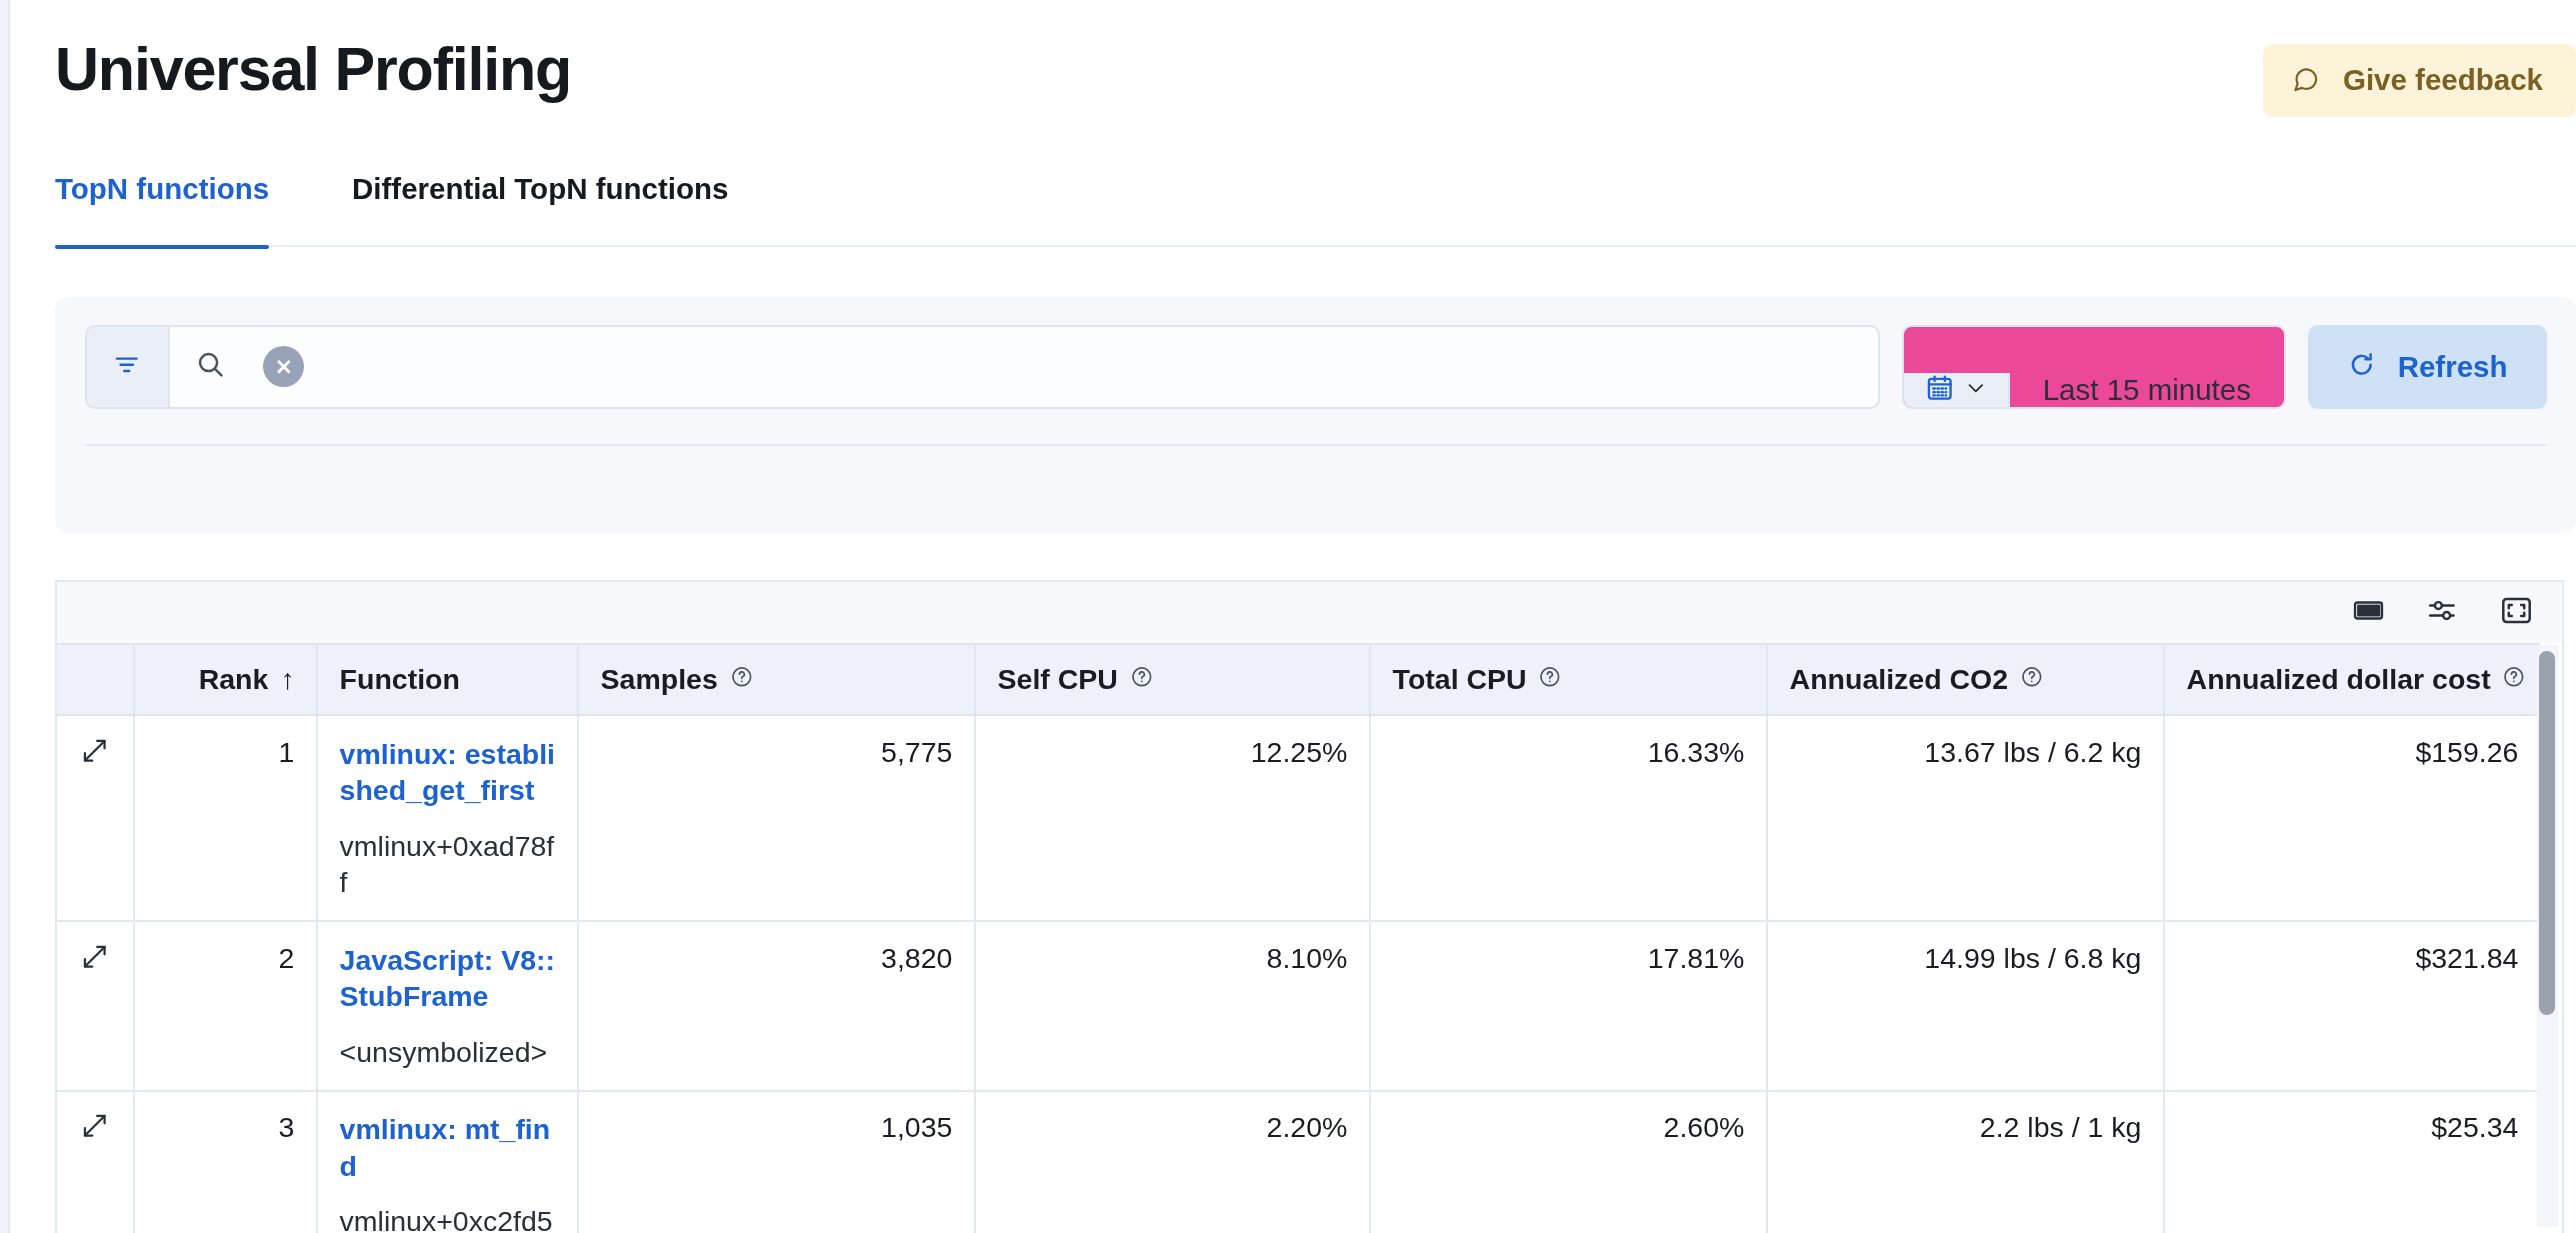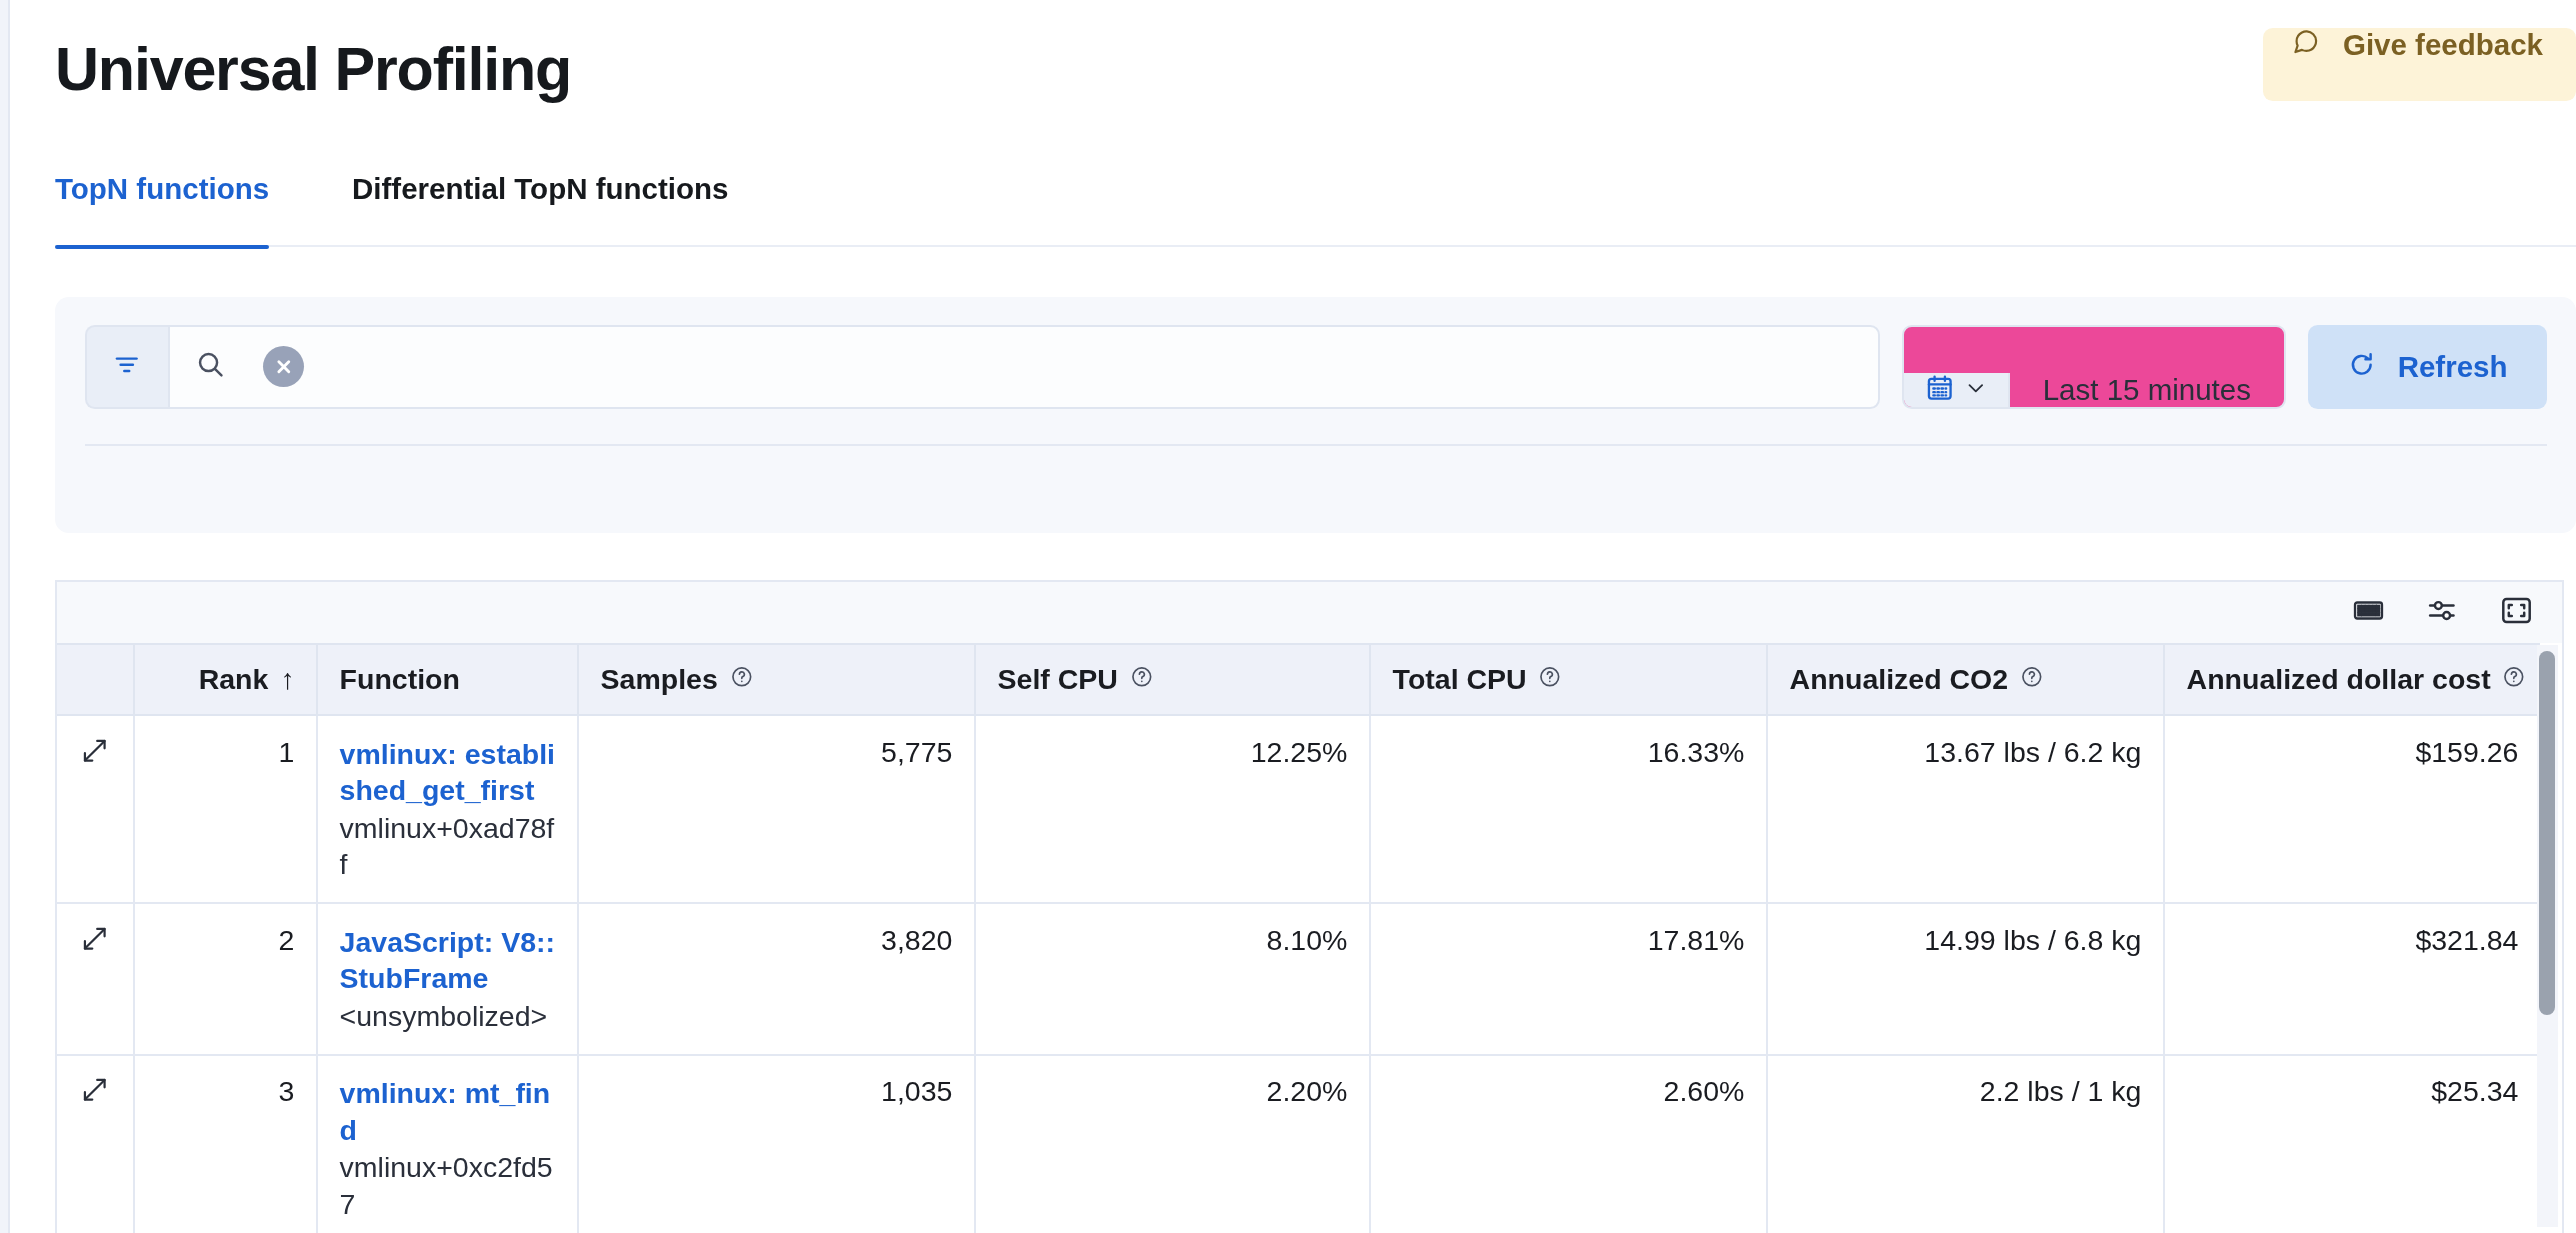--- a/index.html
+++ b/index.html
@@ -43,27 +43,28 @@
     position: absolute;
     left: 0; top: 11.8px;
     font-size: 61px;
     font-weight: 700;
     letter-spacing: -1.2px;
     color: #16191d;
     line-height: 1;
   }
   .feedback-btn {
     position: absolute;
-    right: 0; top: 0;
+    right: 0; top: 16px;
     height: 73px;
     padding: 0 33px 0 29.5px;
     background: #fdf3d8;
     border: none;
     border-radius: 9.8px;
     display: flex;
+    align-items: center;
     gap: 23px;
     cursor: pointer;
   }
   .feedback-btn .label {
     font-size: 29.5px;
     font-weight: 700;
     color: #7b6023;
     white-space: nowrap;
   }
   .feedback-icon { width: 27.5px; height: 27.5px; display:block; }
@@ -276,21 +277,21 @@
   td.c-rank { text-align: right; padding-right: 25.5px; }
   td.c-num  { text-align: right; padding-right: 25.5px; white-space: nowrap; }
   .fn-name {
     color: #1c62d0;
     font-weight: 700;
     word-break: break-all;
     line-height: 1.28;
     cursor: pointer;
   }
   .fn-sub {
-    margin-top: 1px;
+    margin-top: 19px;
     color: #2a2f3a;
     word-break: break-all;
     line-height: 1.28;
   }
   .expand-icon { cursor: pointer; display: inline-block; }
 
   
   .vscroll {
     position: absolute;
     right: 3.9px; top: 63px;

